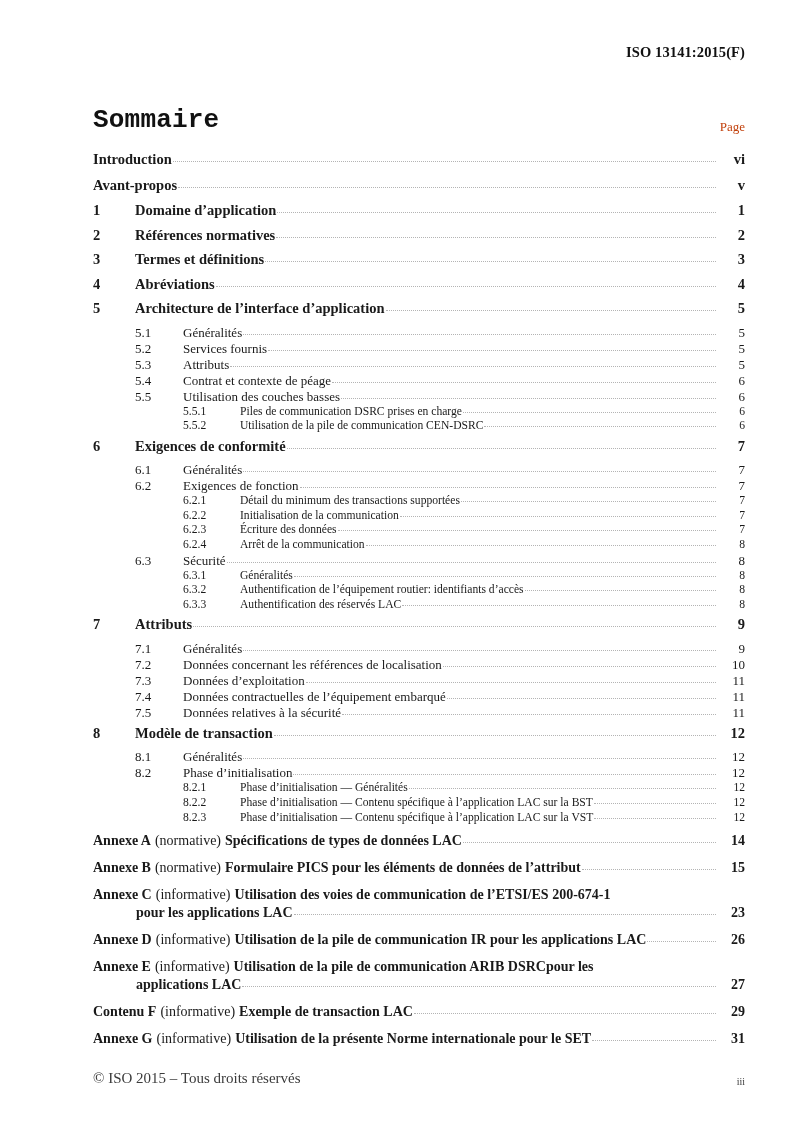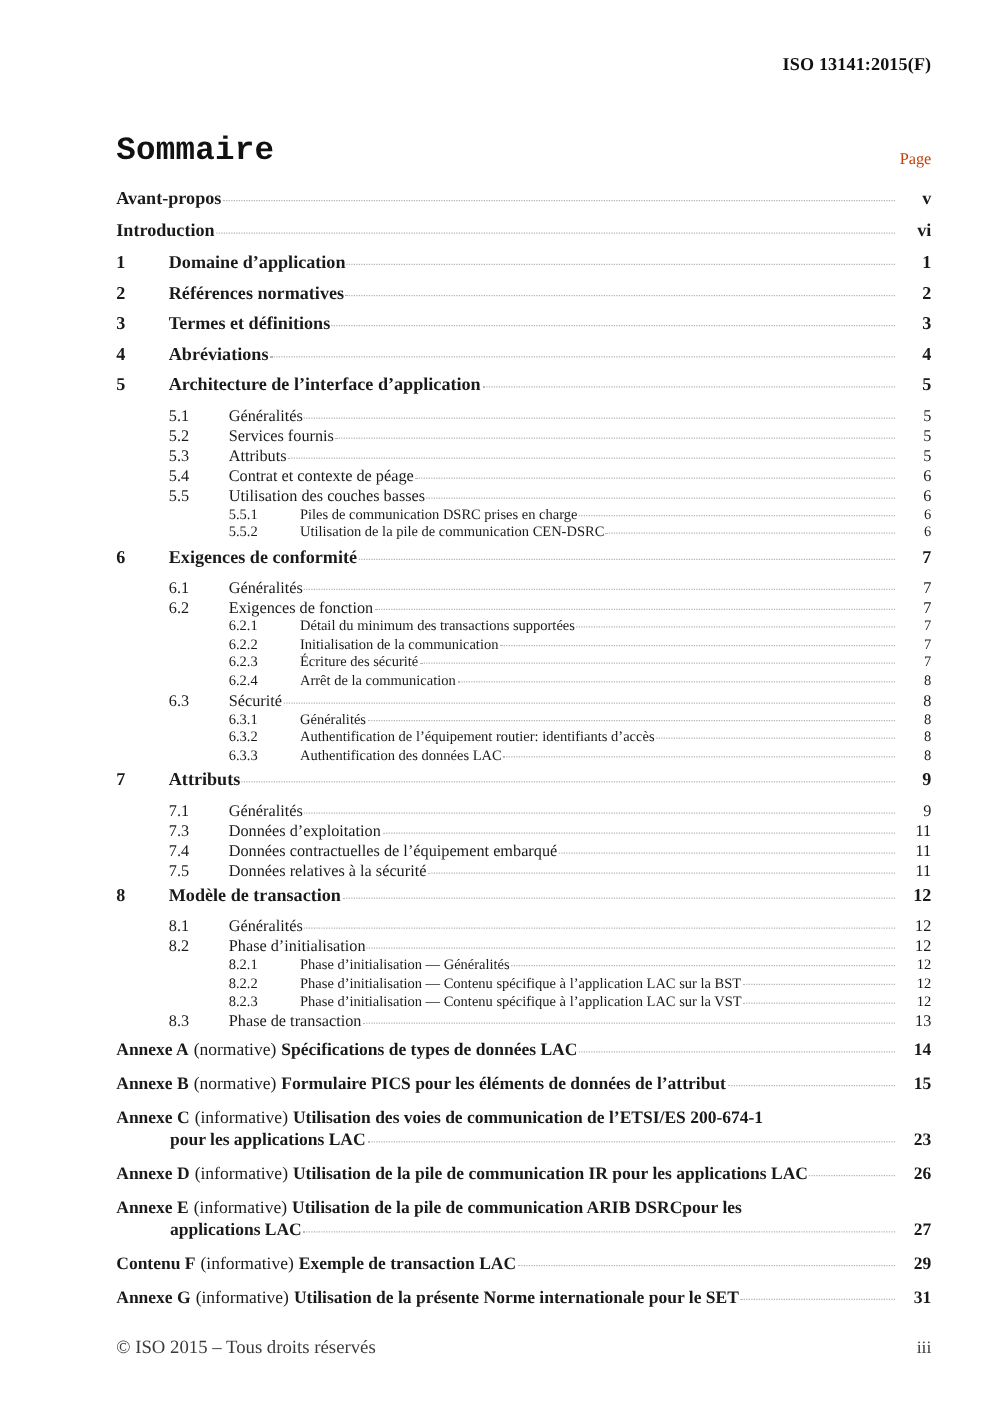--- a/index.html
+++ b/index.html
@@ -165,45 +165,45 @@
     position: absolute;
     bottom: 35px;
     left: 93px;
     font-size: 15px;
     color: #3b3b3b;
   }
   .footer-right {
     position: absolute;
     bottom: 35px;
     right: 48px;
-    font-size: 14px;
+    font-size: 10px;
     color: #3b3b3b;
   }
 </style>
 </head>
 <body>
 
 <div class="page">
 
   <div class="doc-header">ISO 13141:2015(F)</div>
 
   <div class="toc-title">Sommaire</div>
 
   <div class="page-label">Page</div>
 
   <div class="toc" id="toc-root">
       <div class="row lvl-front">
+        <span class="label">Introduction</span>
+        <span class="leader"></span>
+        <span class="pg">vi</span>
+      </div>
+      <div class="row lvl-front">
         <span class="label">Avant-propos</span>
         <span class="leader"></span>
         <span class="pg">v</span>
-      </div>
-      <div class="row lvl-front">
-        <span class="label">Introduction</span>
-        <span class="leader"></span>
-        <span class="pg">vi</span>
       </div>
       <div class="row lvl1 gap-after">
         <span class="num">1</span>
         <span class="label">Domaine d’application</span>
         <span class="leader"></span>
         <span class="pg">1</span>
       </div>
       <div class="row lvl1 gap-after">
         <span class="num">2</span>
         <span class="label">Références normatives</span>
@@ -307,21 +307,21 @@
       <div class="row lvl3">
         <span class="pad"></span>
         <span class="num">6.2.2</span>
         <span class="label">Initialisation de la communication</span>
         <span class="leader"></span>
         <span class="pg">7</span>
       </div>
       <div class="row lvl3">
         <span class="pad"></span>
         <span class="num">6.2.3</span>
-        <span class="label">Écriture des sécurité</span>
+        <span class="label">Écriture des données</span>
         <span class="leader"></span>
         <span class="pg">7</span>
       </div>
       <div class="row lvl3">
         <span class="pad"></span>
         <span class="num">6.2.4</span>
         <span class="label">Arrêt de la communication</span>
         <span class="leader"></span>
         <span class="pg">8</span>
       </div>
@@ -342,39 +342,46 @@
       <div class="row lvl3">
         <span class="pad"></span>
         <span class="num">6.3.2</span>
         <span class="label">Authentification de l’équipement routier: identifiants d’accès</span>
         <span class="leader"></span>
         <span class="pg">8</span>
       </div>
       <div class="row lvl3">
         <span class="pad"></span>
         <span class="num">6.3.3</span>
-        <span class="label">Authentification des données LAC</span>
+        <span class="label">Authentification des réservés LAC</span>
         <span class="leader"></span>
         <span class="pg">8</span>
       </div>
       <div class="row lvl1 gap-before">
         <span class="num">7</span>
         <span class="label">Attributs</span>
         <span class="leader"></span>
         <span class="pg">9</span>
       </div>
       <div class="row lvl2">
         <span class="pad"></span>
         <span class="num">7.1</span>
         <span class="label">Généralités</span>
         <span class="leader"></span>
         <span class="pg">9</span>
       </div>
       <div class="row lvl2">
         <span class="pad"></span>
+        <span class="num">7.2</span>
+        <span class="label">Données concernant les références de localisation</span>
+        <span class="leader"></span>
+        <span class="pg">10</span>
+      </div>
+      <div class="row lvl2">
+        <span class="pad"></span>
         <span class="num">7.3</span>
         <span class="label">Données d’exploitation</span>
         <span class="leader"></span>
         <span class="pg">11</span>
       </div>
       <div class="row lvl2">
         <span class="pad"></span>
         <span class="num">7.4</span>
         <span class="label">Données contractuelles de l’équipement embarqué</span>
         <span class="leader"></span>
@@ -421,27 +428,20 @@
         <span class="leader"></span>
         <span class="pg">12</span>
       </div>
       <div class="row lvl3">
         <span class="pad"></span>
         <span class="num">8.2.3</span>
         <span class="label">Phase d’initialisation — Contenu spécifique à l’application LAC sur la VST</span>
         <span class="leader"></span>
         <span class="pg">12</span>
       </div>
-      <div class="row lvl2">
-        <span class="pad"></span>
-        <span class="num">8.3</span>
-        <span class="label">Phase de transaction</span>
-        <span class="leader"></span>
-        <span class="pg">13</span>
-      </div>
       <div style="margin-top: 10px;">
         <div class="annex">
           <div class="a-main">
             <b>Annexe A</b>
             <span class="kind">(normative)</span>
             <b style="white-space: nowrap;">Spécifications de types de données LAC</b>
             <span class="leader"></span>
             <span class="pg">14</span>
           </div>
         </div>

